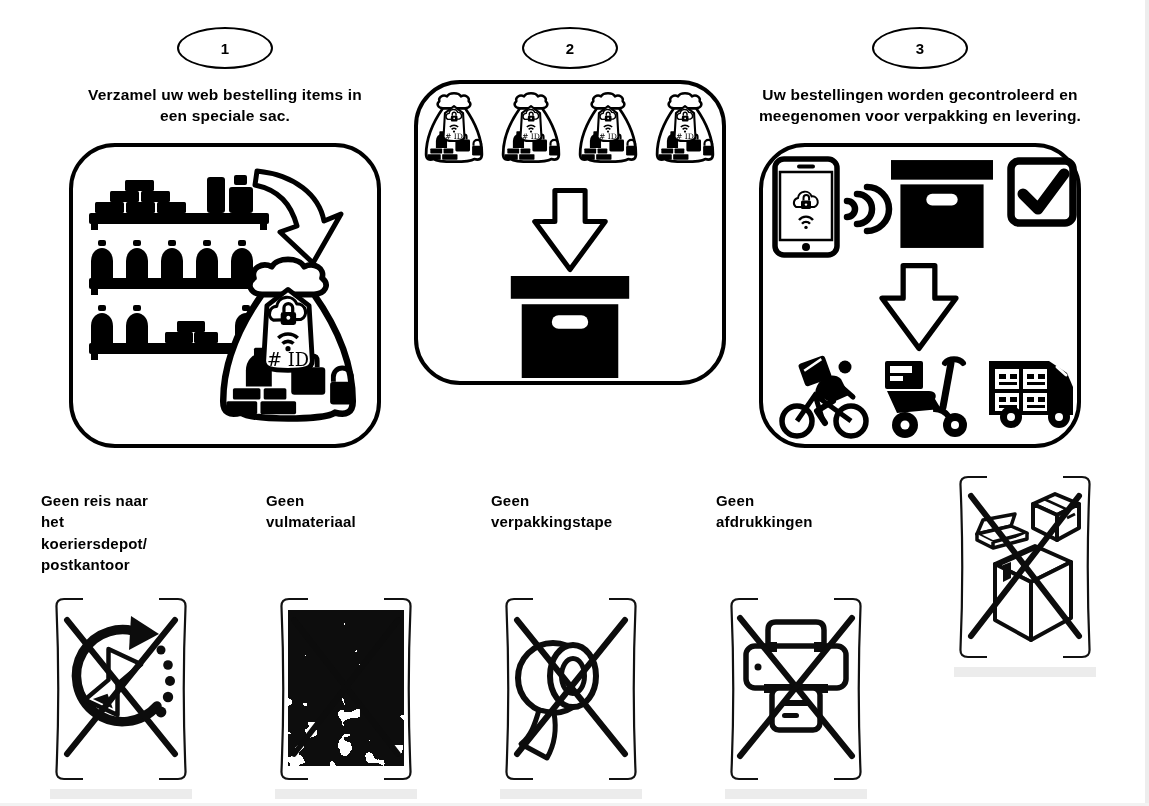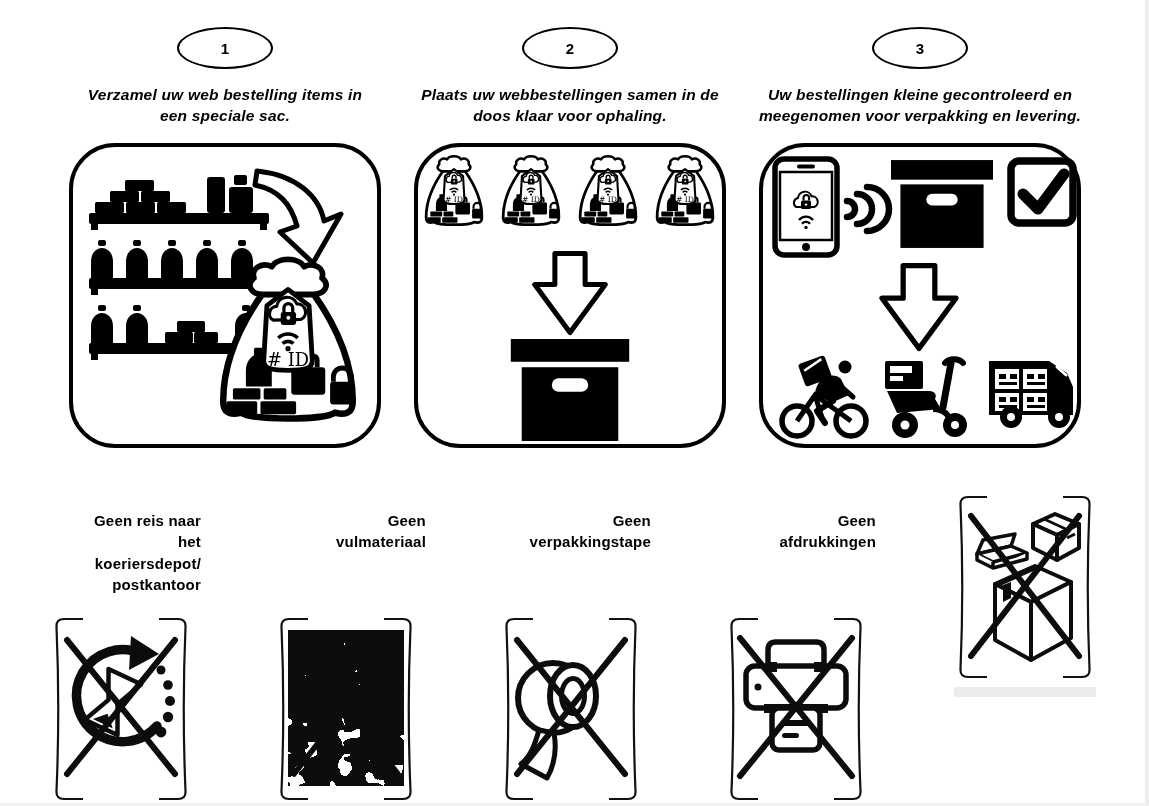--- a/index.html
+++ b/index.html
@@ -12,30 +12,30 @@
   .step1{left:60px;width:330px;}
   .step2{left:405px;width:330px;}
   .step3{left:752px;width:336px;}
   .badge{
     margin:27px auto 0;width:92px;height:38px;border:2.5px solid #000;border-radius:50%;
     display:flex;align-items:center;justify-content:center;background:#fff;
     font-weight:700;font-size:15px;
   }
   .caption{
     margin:15px auto 16px;font-size:15.5px;font-weight:700;line-height:1.38;
-    letter-spacing:.2px;white-space:pre-line;font-style:italic;
+    letter-spacing:.2px;white-space:pre-line;
   }
   .panel{
     margin:11px auto 0;width:304px;height:297px;border:4px solid #000;border-radius:46px;
     position:relative;background:#fff;
   }
   .step3 .panel{width:314px;}
   .panel svg{position:absolute;inset:0;width:100%;height:100%;}
   
-  .dont{position:absolute;top:492px;width:160px;text-align:right;}
+  .dont{position:absolute;top:472px;width:160px;text-align:left;}
   .d1{left:41px;} .d2{left:266px;} .d3{left:491px;} .d4{left:716px;} .d5{left:945px;}
   .dlabel{
     margin:0;padding-top:18px;height:104px;font-size:15px;font-weight:700;
     line-height:1.42;letter-spacing:.2px;white-space:pre-line;
   }
   .card{width:148px;height:190px;margin:0 auto;position:relative;}
   .band{width:142px;height:10px;margin:5px auto 0;background:#ececec;}
   
   .edge-right{position:absolute;top:0;right:0;width:4px;height:100%;background:#ededed;}
   .edge-bottom{position:absolute;left:0;bottom:0;width:100%;height:3px;background:#f2f2f2;}
@@ -165,41 +165,39 @@
         <path d="M184,24 C222,28 246,48 251,74 L268,67 L240,116 L207,85 L224,79 C218,57 206,43 182,38 Z" fill="#fff" stroke="#000" stroke-width="5" stroke-linejoin="round"></path>
         <use href="#bag" x="134" y="100" width="162" height="182"></use>
       </svg>
     </div>
   </div>
 
   <div class="step step2">
     <div class="badge">
       <span>2</span>
     </div>
-    <p class="caption">Plaats uw webbestellingen samen in de
-doos klaar voor ophaling.</p>
     <div class="panel">
       <svg viewBox="0 0 304 297">
         <g>
           <use href="#bag" x="1" y="4" width="70" height="78"></use>
           <use href="#bag" x="78" y="4" width="70" height="78"></use>
           <use href="#bag" x="155" y="4" width="70" height="78"></use>
           <use href="#bag" x="232" y="4" width="70" height="78"></use>
         </g>
         <use href="#arrowdown" x="100" y="104" width="104" height="84"></use>
         <use href="#storagebox" x="89" y="192" width="126" height="102"></use>
       </svg>
     </div>
   </div>
 
   <div class="step step3">
     <div class="badge">
       <span>3</span>
     </div>
-    <p class="caption">Uw bestellingen kleine gecontroleerd en
+    <p class="caption">Uw bestellingen worden gecontroleerd en
 meegenomen voor verpakking en levering.</p>
     <div class="panel">
       <svg viewBox="0 0 314 297">
 
         <g transform="translate(12,12)" stroke="#000">
           <rect x="0" y="0" width="62" height="96" rx="9" fill="#fff" stroke-width="5.5"></rect>
           <rect x="5" y="13" width="52" height="68" fill="#fff" stroke-width="2.5"></rect>
           <rect x="22" y="5.5" width="18" height="4" rx="2" fill="#000" stroke="none"></rect>
           <circle cx="31" cy="88" r="4" fill="#000" stroke="none"></circle>
           <path d="M21,48 a5,5 0 0 1 2,-9 a7,7 0 0 1 13.6,-1.6 a5.5,5.5 0 0 1 2.6,10.6 z" fill="#fff" stroke-width="2"></path>

